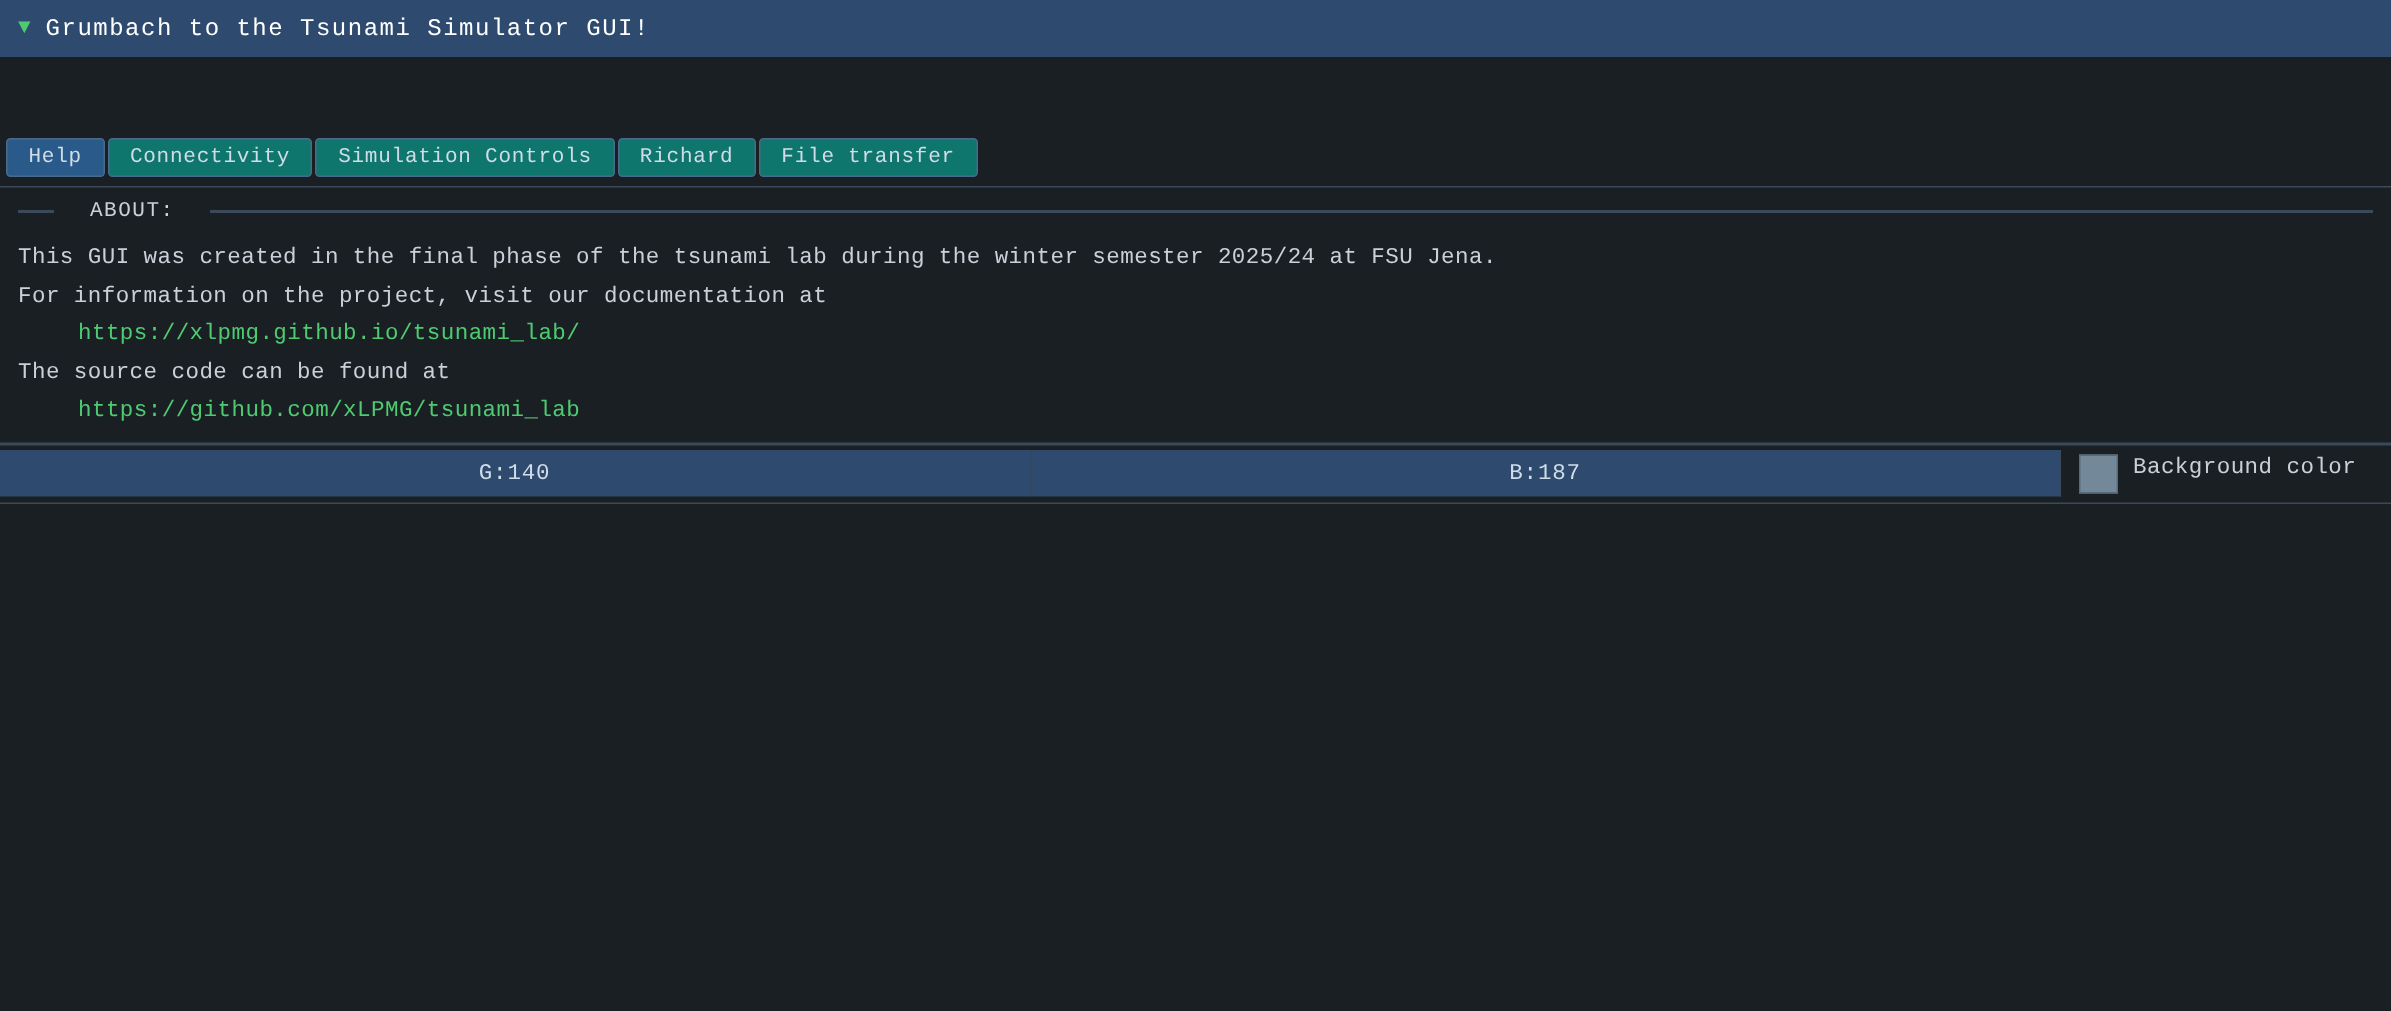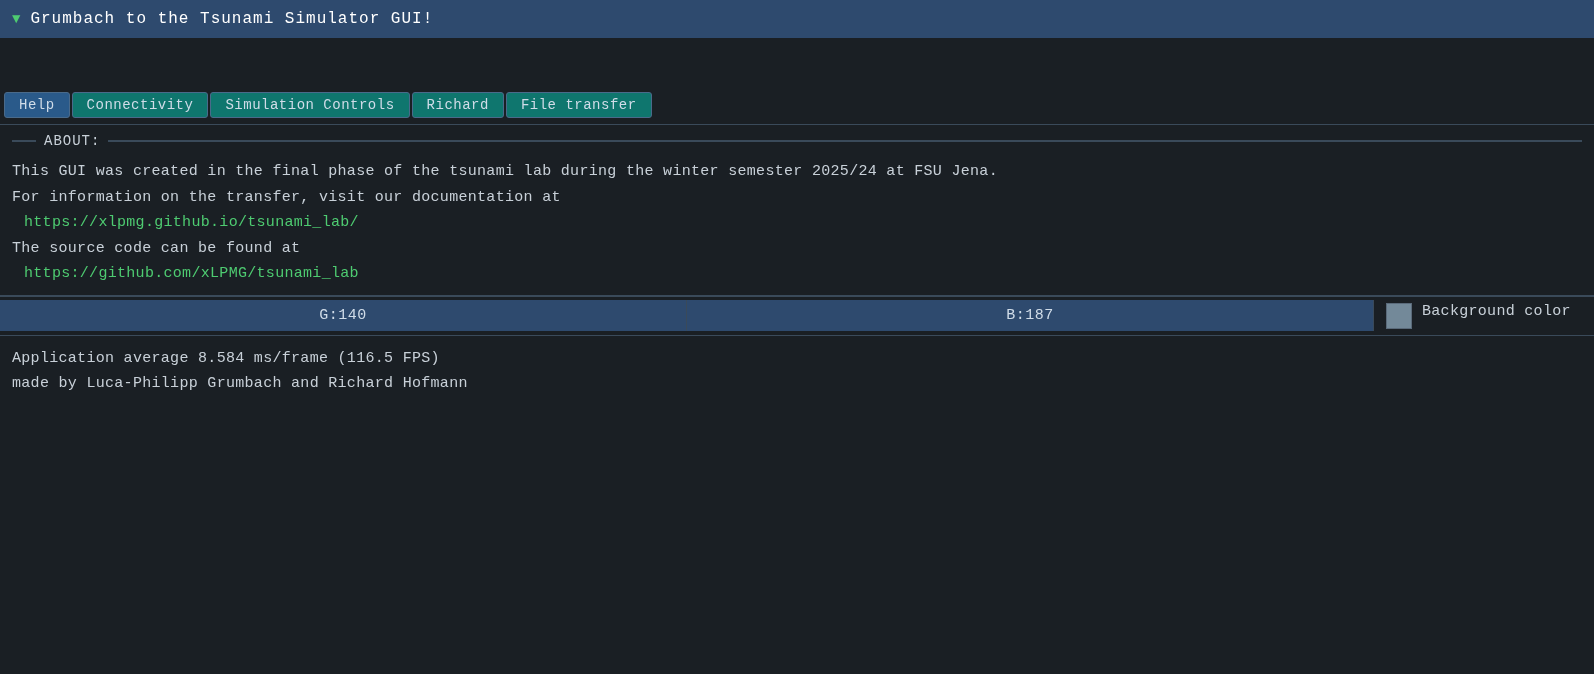--- a/index.html
+++ b/index.html
@@ -70,21 +70,21 @@
 
     #about-section {
       padding: 8px 12px;
       border-bottom: 1px solid #3a4a5a;
     }
 
     #about-header {
       display: flex;
       align-items: center;
       margin-bottom: 10px;
-      gap: 8px;
+      gap: 24px;
     }
 
     #about-header-line-left {
       width: 24px;
       height: 2px;
       background-color: #3a4a5a;
     }
 
     #about-header-label {
       color: #c8d0d8;
@@ -105,21 +105,21 @@
       font-family: 'Courier New', Courier, monospace;
       line-height: 1.7;
       letter-spacing: 0.3px;
     }
 
     .about-link {
       color: #4ecb71;
       font-size: 15px;
       font-family: 'Courier New', Courier, monospace;
       line-height: 1.7;
-      margin-left: 12px;
+      margin-left: 40px;
       letter-spacing: 0.3px;
     }
 
     #color-bar {
       display: flex;
       align-items: center;
       border-bottom: 1px solid #3a4a5a;
       border-top: 1px solid #3a4a5a;
     }
 
@@ -187,21 +187,21 @@
 
 <div id="content-area">
 
   <div id="about-section">
     <div id="about-header">
       <div id="about-header-line-left"></div>
       <span id="about-header-label">ABOUT:</span>
       <div id="about-header-line-right"></div>
     </div>
     <div class="about-text">This GUI was created in the final phase of the tsunami lab during the winter semester 2025/24 at FSU Jena.</div>
-    <div class="about-text">For information on the transfer, visit our documentation at</div>
+    <div class="about-text">For information on the project, visit our documentation at</div>
     <div class="about-link">https://xlpmg.github.io/tsunami_lab/</div>
     <div class="about-text">The source code can be found at</div>
     <div class="about-link">https://github.com/xLPMG/tsunami_lab</div>
   </div>
 
   <div id="color-bar">
     <div class="color-channel">
       <span>
         <span>G:</span><span>140</span>
       </span>
@@ -210,18 +210,14 @@
       <span>
         <span>B:</span><span>187</span>
       </span>
     </div>
     <div id="bg-color-section">
       <div id="bg-color-swatch"></div>
       <span id="bg-color-label">Background color</span>
     </div>
   </div>
 
-  <div id="status-bar">
-    <div class="status-text">Application average 8.584 ms/frame (116.5 FPS)</div>
-    <div class="status-text">made by Luca-Philipp Grumbach and Richard Hofmann</div>
-  </div>
 
 </div>
 
 </body></html>

